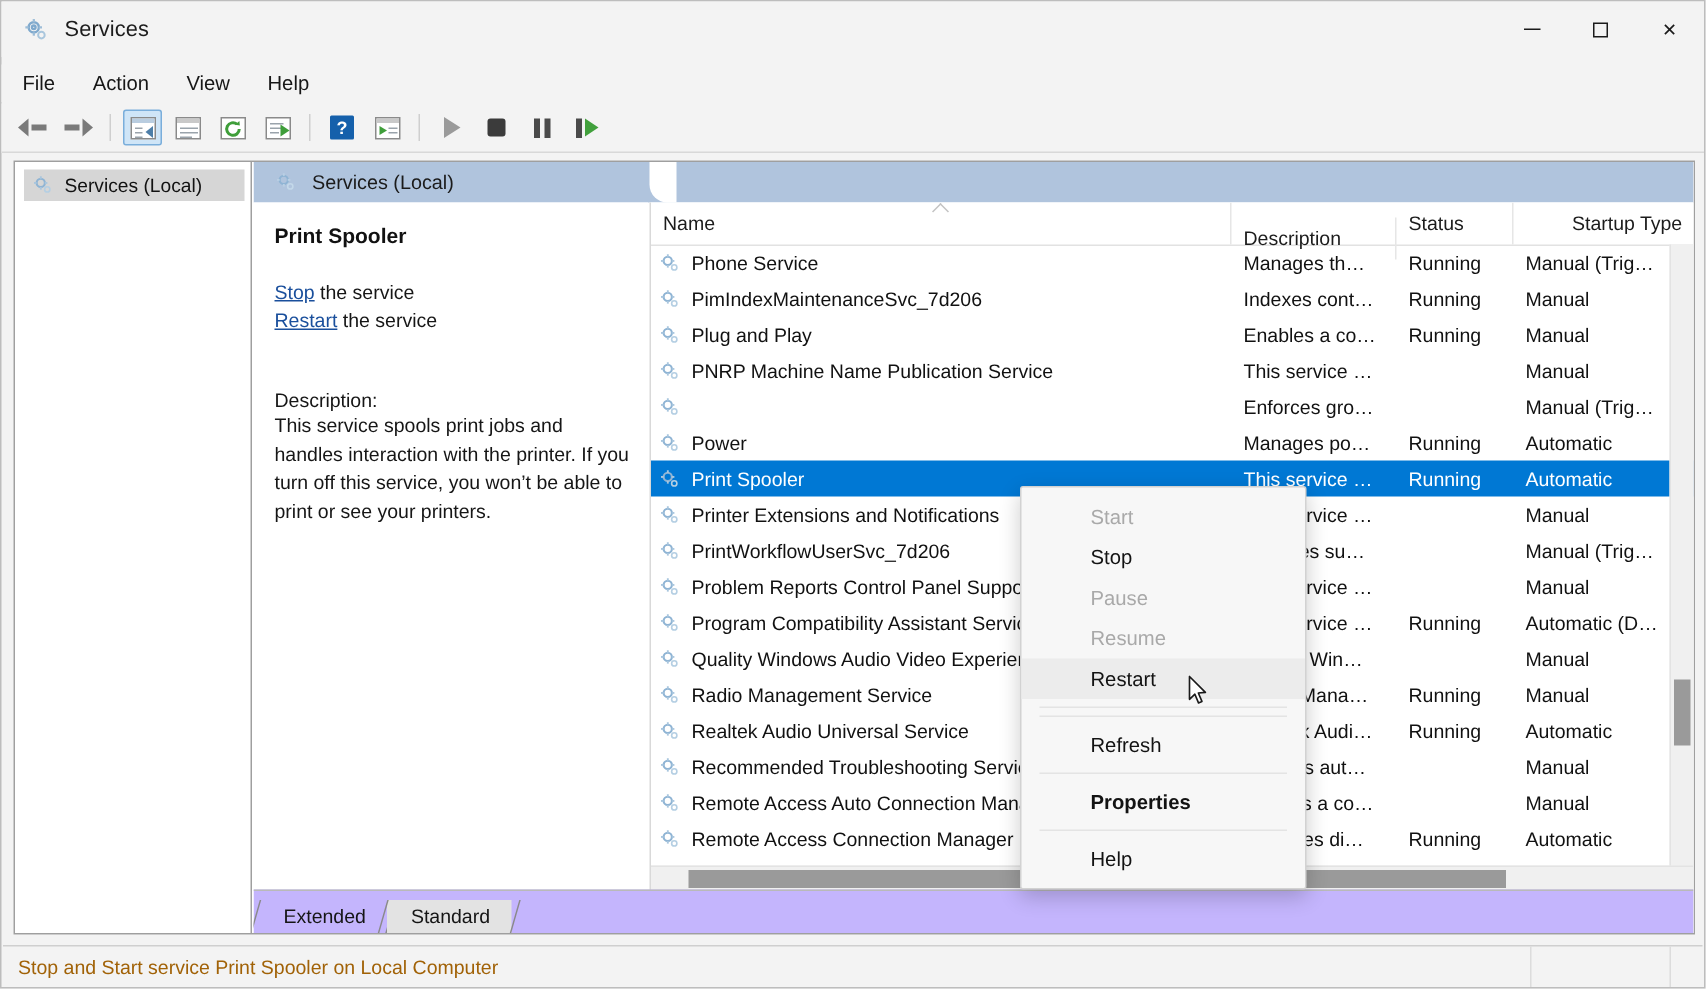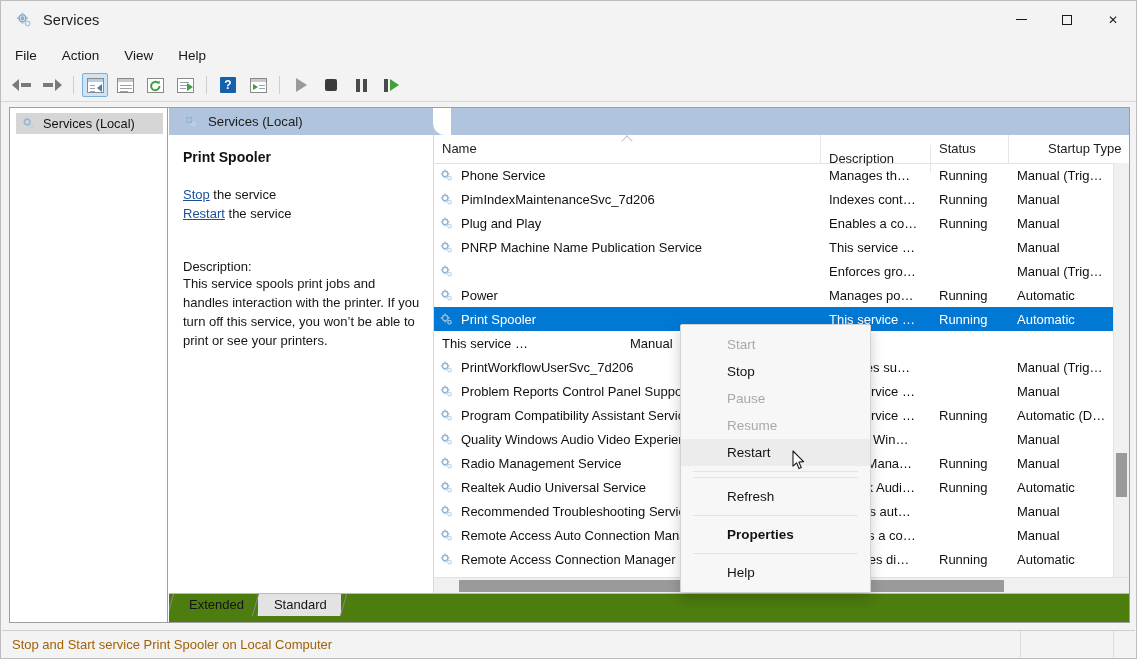--- a/index.html
+++ b/index.html
@@ -146,22 +146,22 @@
   }
   .vthumb{position:absolute;left:2px;right:2px;top:290px;height:44px;background:#9a9a9a;}
   .hscroll{
     position:absolute;left:0;right:0;bottom:0;height:16px;background:#f0f0f0;
     border-top:1px solid #e3e3e3;
   }
   .hthumb{position:absolute;top:2px;bottom:2px;left:25px;width:545px;background:#9a9a9a;}
 
   
   .tabstrip{
-    position:absolute;left:0;right:0;bottom:0;height:28px;background:#4d7c0f;
-    border-top:1px solid #b9b9b9;display:flex;align-items:flex-start;padding-left:4px;
+    position:absolute;left:0;right:0;bottom:0;height:28px;background:#c4b5fd;
+    border-top:1px solid #b9b9b9;display:flex;align-items:flex-end;padding-left:4px;
   }
   .tab{
     position:relative;height:22px;line-height:22px;font-size:13px;color:#151515;
     padding:0 14px 0 16px;
   }
   .tab .slash-l,.tab .slash-r{position:absolute;top:0;height:22px;width:12px;}
   .tab .slash-l{left:-3px;border-left:1px solid #8a8a8a;transform:skewX(-16deg);}
   .tab .slash-r{right:-3px;border-right:1px solid #8a8a8a;transform:skewX(-16deg);}
   .tab.active{background:#e3e3e3;}
 
@@ -557,20 +557,39 @@
                     </g>
                   </svg>
                 </span>
                 <span>Print Spooler</span>
               </div>
               <div class="cell" style="width: 110px;">This service …</div>
               <div class="cell" style="width: 78px;">Running</div>
               <div class="cell" style="width: 120px;">Automatic</div>
             </div>
             <div class="row">
+              <div class="cell name" style="width: 387px;">
+                <span class="gear">
+                  <svg width="15" height="15" viewBox="0 0 18 18">
+                    <g fill="none" stroke="#8fb4d4" stroke-width="1.7">
+                      <circle cx="7.4" cy="7.1" r="3.3"></circle>
+                    </g>
+                    <g fill="#a9c6de">
+                      <rect x="6.7" y="1.8" width="1.5" height="2.1"></rect>
+                      <rect x="6.7" y="10.4" width="1.5" height="2.1"></rect>
+                      <rect x="2.0" y="6.4" width="2.1" height="1.5"></rect>
+                      <rect x="10.6" y="6.4" width="2.1" height="1.5"></rect>
+                    </g>
+                    <g fill="none" stroke="#b5cfe3" stroke-width="1.3">
+                      <circle cx="12.6" cy="12.3" r="2.1"></circle>
+                    </g>
+                  </svg>
+                </span>
+                <span>Printer Extensions and Notifications</span>
+              </div>
               <div class="cell" style="width: 110px;">This service …</div>
               <div class="cell" style="width: 78px;"></div>
               <div class="cell" style="width: 120px;">Manual</div>
             </div>
             <div class="row">
               <div class="cell name" style="width: 387px;">
                 <span class="gear">
                   <svg width="15" height="15" viewBox="0 0 18 18">
                     <g fill="none" stroke="#8fb4d4" stroke-width="1.7">
                       <circle cx="7.4" cy="7.1" r="3.3"></circle>

